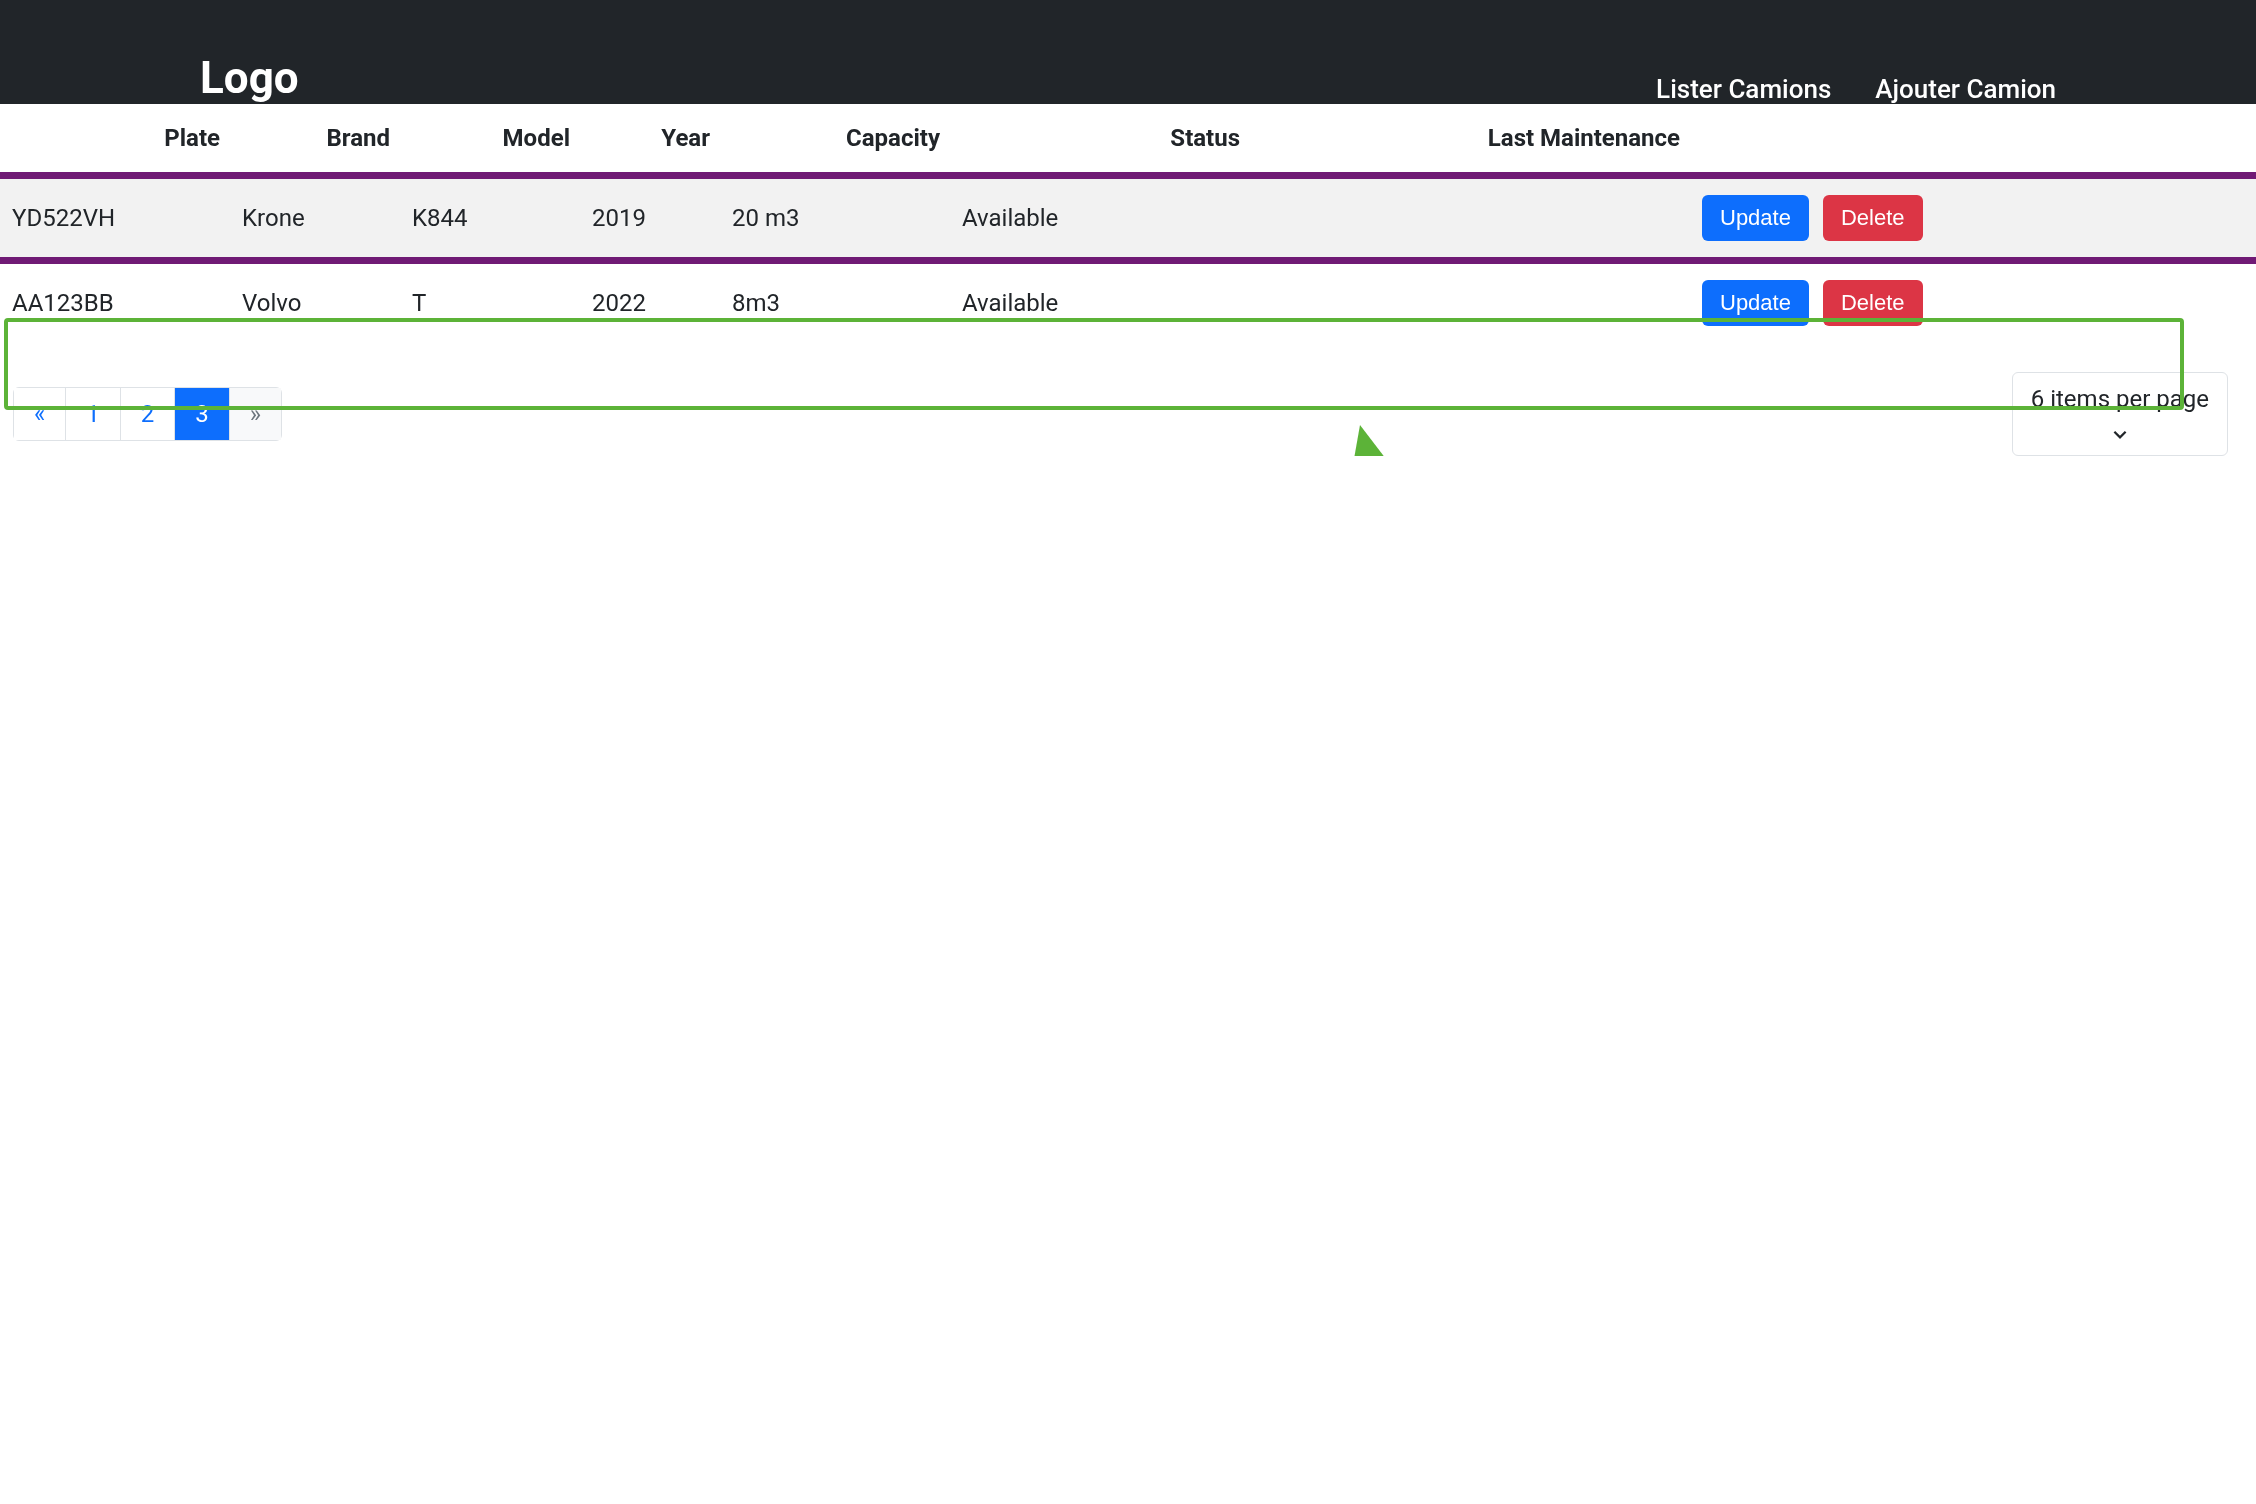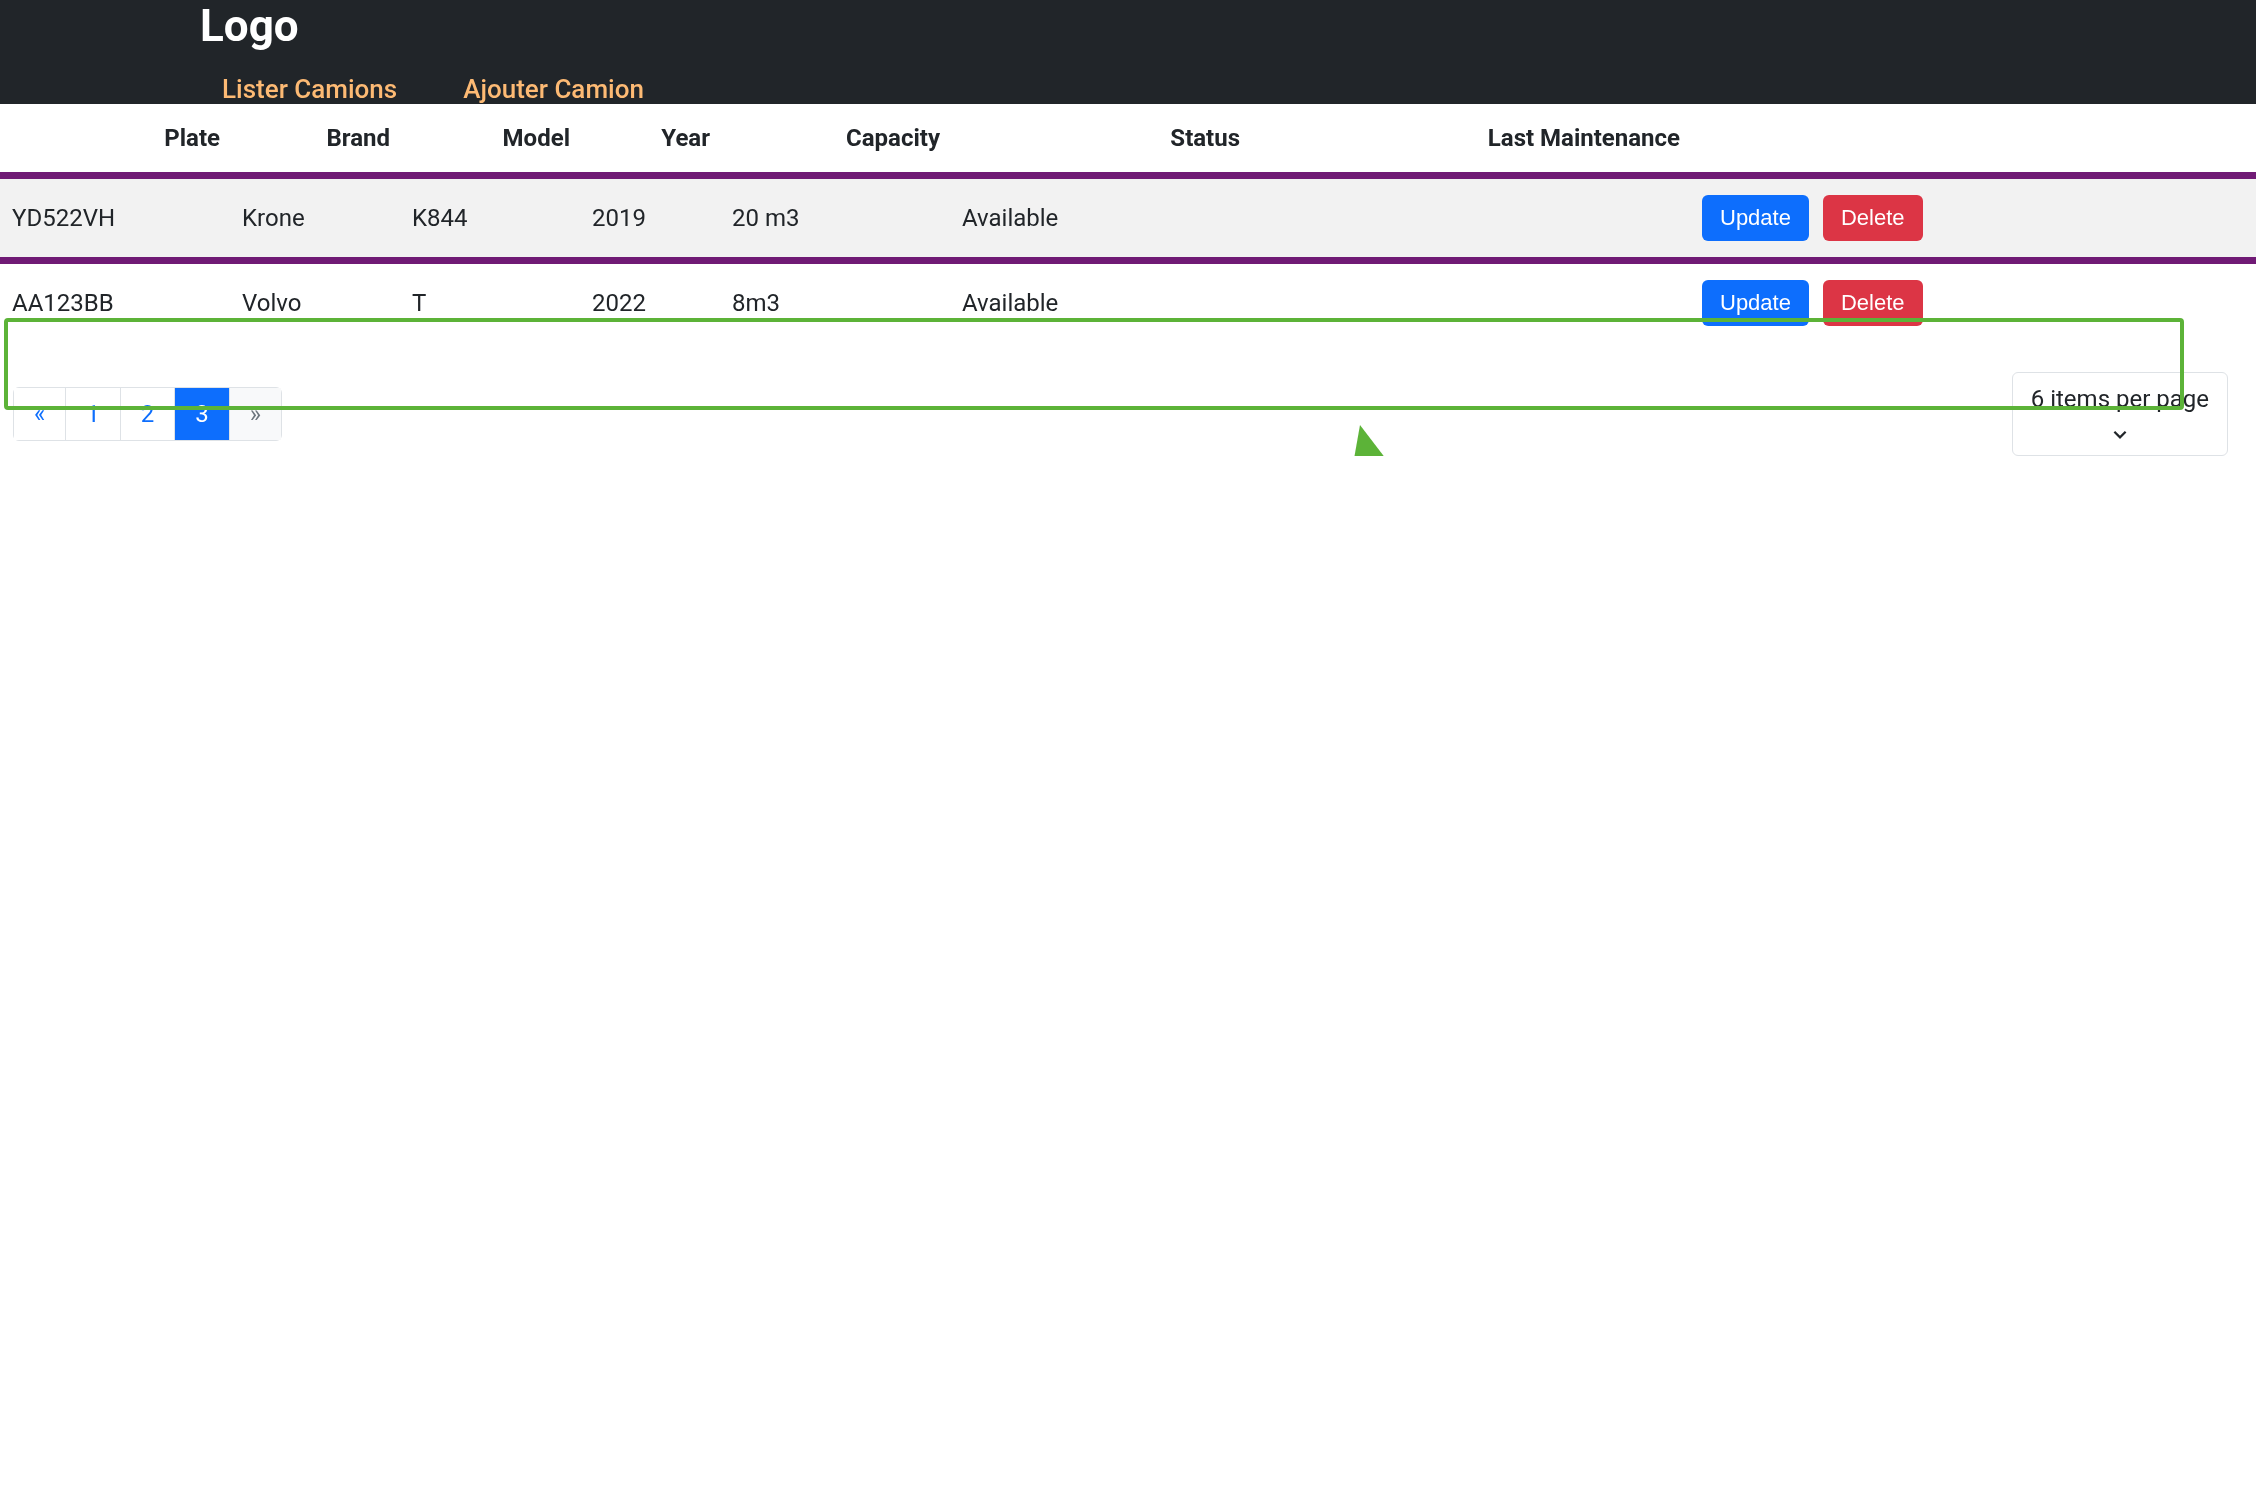--- a/index.html
+++ b/index.html
@@ -8,43 +8,41 @@
     font-size: 16px;
     color: #212529;
     background: #fff;
     width: 2256px;
   }
   
   .navbar {
     background: #212529;
     color: #fff;
     display: flex;
-    align-items: flex-start;
+    align-items: flex-end;
     justify-content: space-between;
     padding: 0 200px 0 200px;
     height: 104px;
-    flex-direction: column;
   }
   .navbar-brand {
     font-size: 44px;
     font-weight: 700;
     color: #fff;
   }
   .navbar-nav {
     display: flex;
     gap: 44px;
     align-items: center;
   }
   .nav-link {
-    color: #fdba74;
+    color: #ffffff;
     font-size: 26px;
     font-weight: 500;
     text-decoration: none;
     cursor: pointer;
-    margin-left: 22px;
   }
   
   table {
     width: 100%;
     border-collapse: collapse;
   }
   thead th {
     text-align: right;
     font-weight: 700;
     font-size: 24px;

